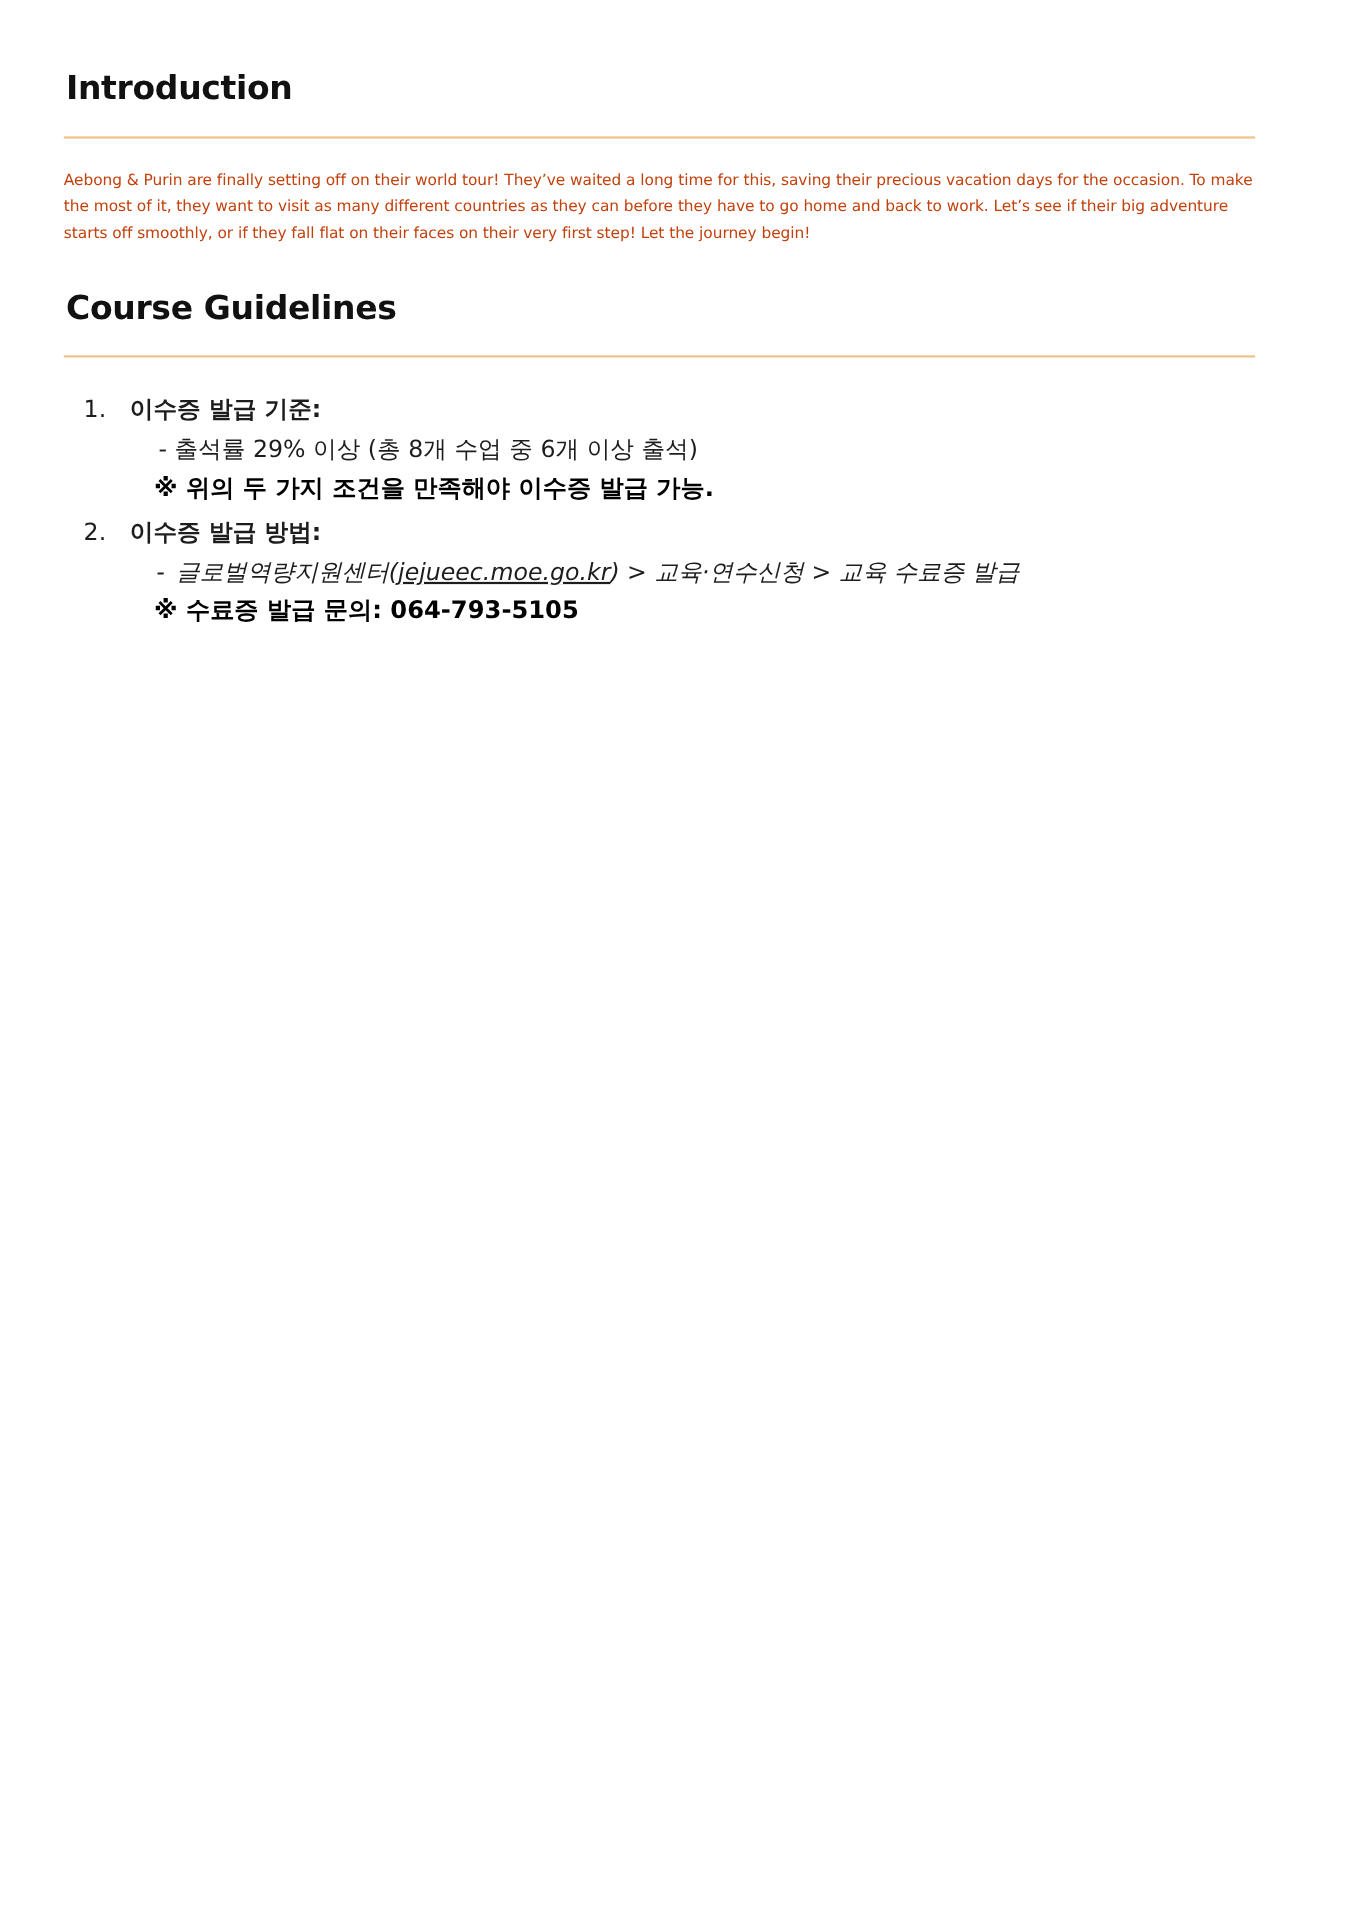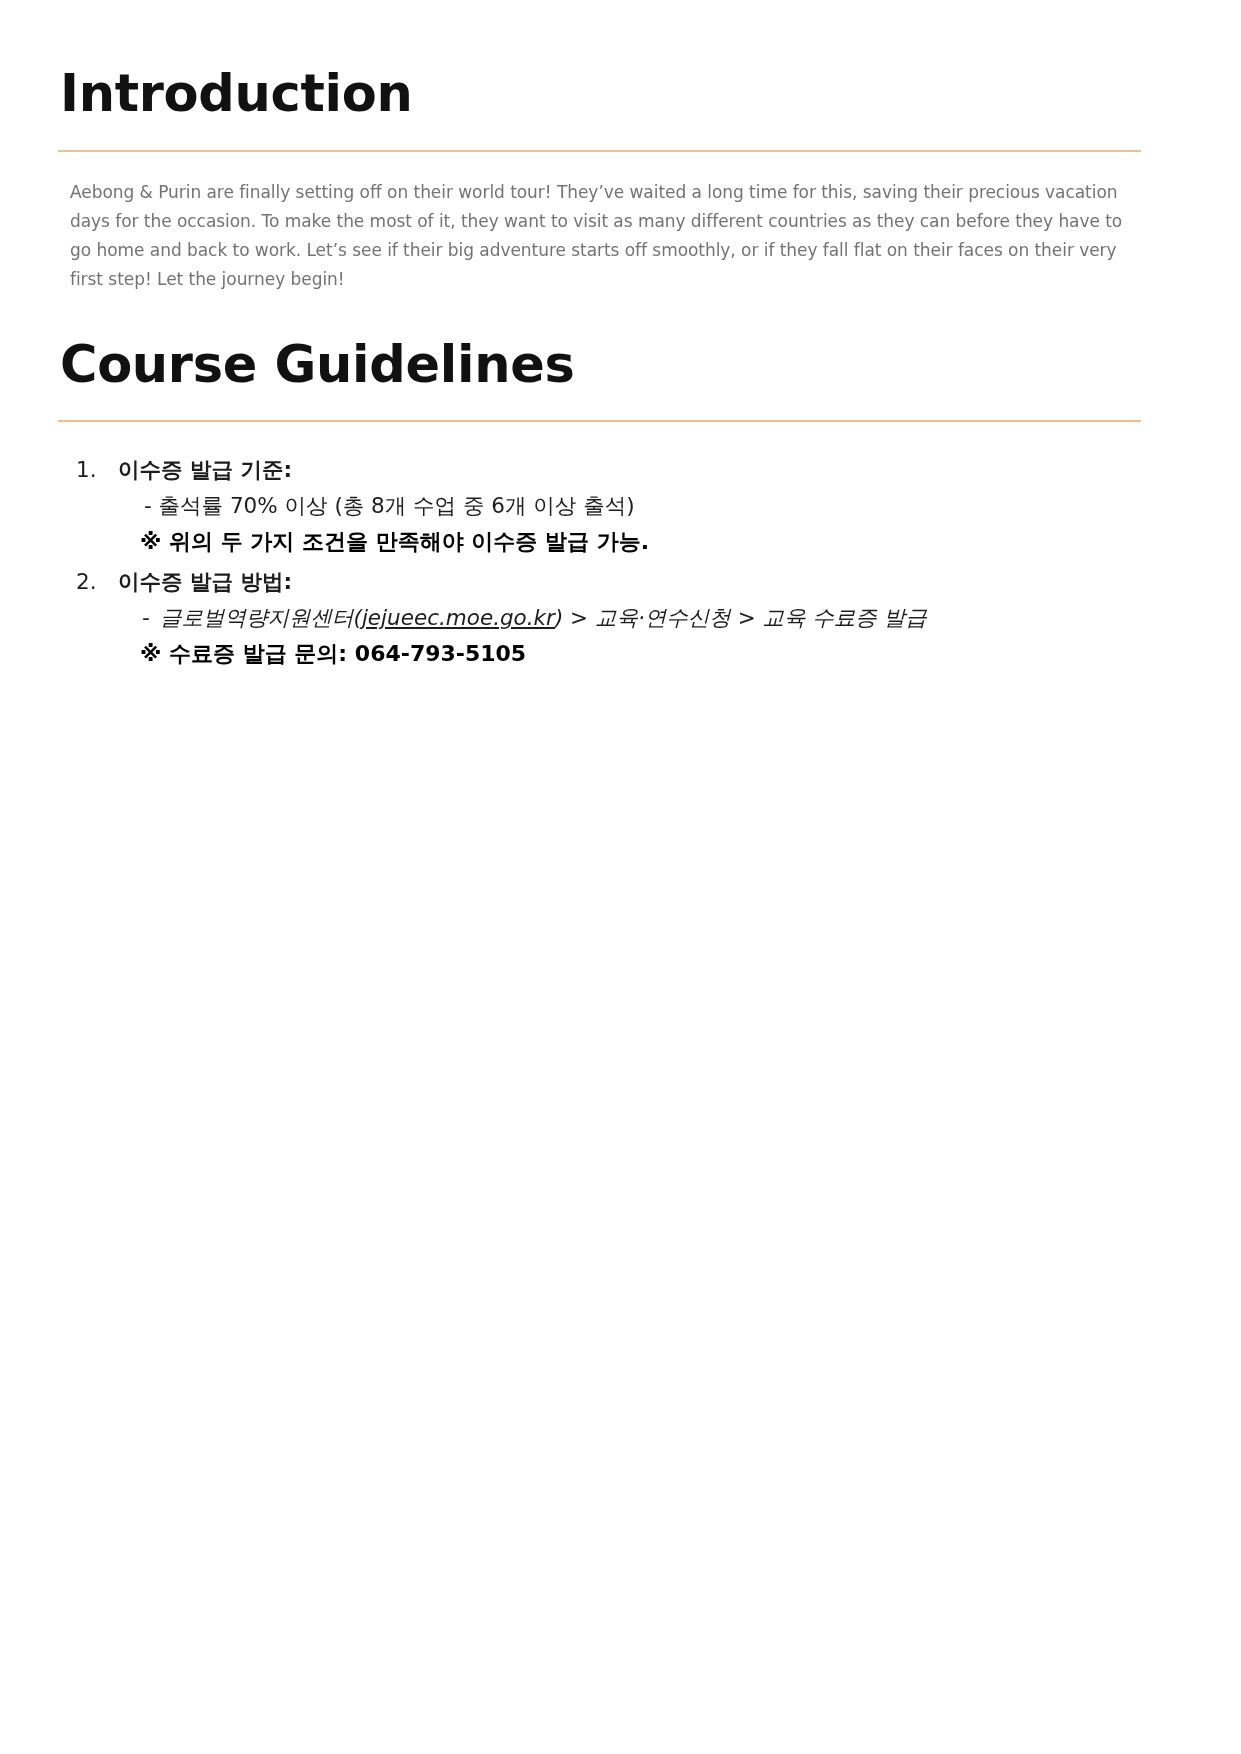--- a/index.html
+++ b/index.html
@@ -15,43 +15,43 @@
     -webkit-font-smoothing: antialiased;
   }
   .page {
     box-sizing: border-box;
     width: 1241px;
     min-height: 1754px;
     padding: 62px 100px 60px 58px;
   }
   h1.section-title {
     font-family: "DejaVu Sans", "Liberation Sans", sans-serif;
-    font-size: 51px;
+    font-size: 30px;
     font-weight: 700;
     letter-spacing: -0.3px;
     margin: 0;
     padding: 0 0 0 2px;
     color: #111111;
     line-height: 1.25;
   }
   .rule {
     height: 0;
     border: none;
     border-top: 2px solid #f1c08a;
     margin: 24px 0 0 0;
     width: 100%;
   }
   .intro-block {
     margin-top: 26px;
   }
   p.body-text {
-    font-size: 17px;
+    font-size: 14px;
     line-height: 1.72;
-    margin: 12px;
-    color: #737373;
+    margin: 0;
+    color: #c2410c;
     letter-spacing: -0.05px;
   }
   .guidelines-title-wrap {
     margin-top: 38px;
   }
   ol.guidelines {
     list-style: none;
     counter-reset: gl;
     margin: 30px 0 0 0;
     padding: 0 0 0 12px;
@@ -119,21 +119,21 @@
   <section>
     <div class="guidelines-title-wrap">
       <h1 class="section-title">Course Guidelines</h1>
       <hr class="rule">
     </div>
 
     <ol class="guidelines">
 
       <li>
         <div class="item-title">이수증 발급 기준:</div>
-        <div class="sub">- 출석률 70% 이상 (총 8개 수업 중 6개 이상 출석)</div>
+        <div class="sub">- 출석률 29% 이상 (총 8개 수업 중 6개 이상 출석)</div>
         <div class="note">※ 위의 두 가지 조건을 만족해야 이수증 발급 가능.</div>
       </li>
 
       <li>
         <div class="item-title">이수증 발급 방법:</div>
         <div class="sub italic">
           <span class="dash">-</span><span>글로벌역량지원센터(</span><a class="link" href="#">jejueec.moe.go.kr</a><span>) &gt; 교육·연수신청 &gt; 교육 수료증 발급</span>
         </div>
         <div class="note">※ 수료증 발급 문의: 064-793-5105</div>
       </li>

